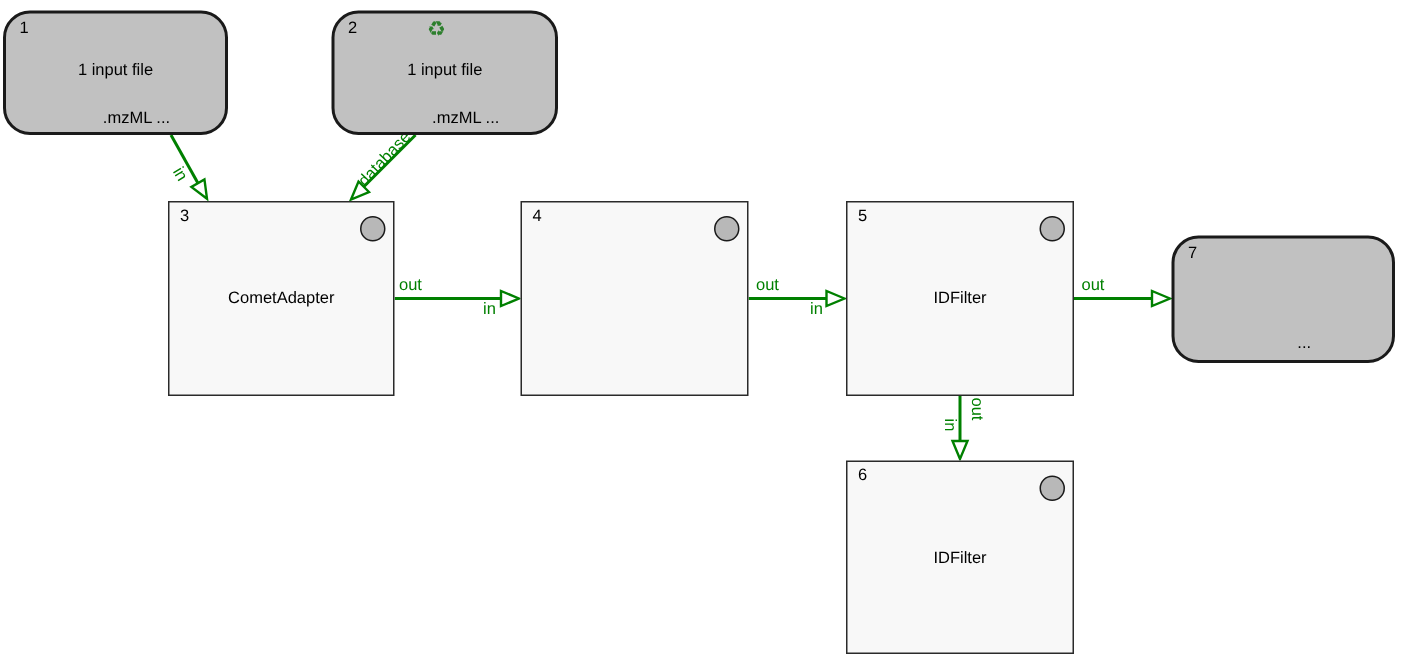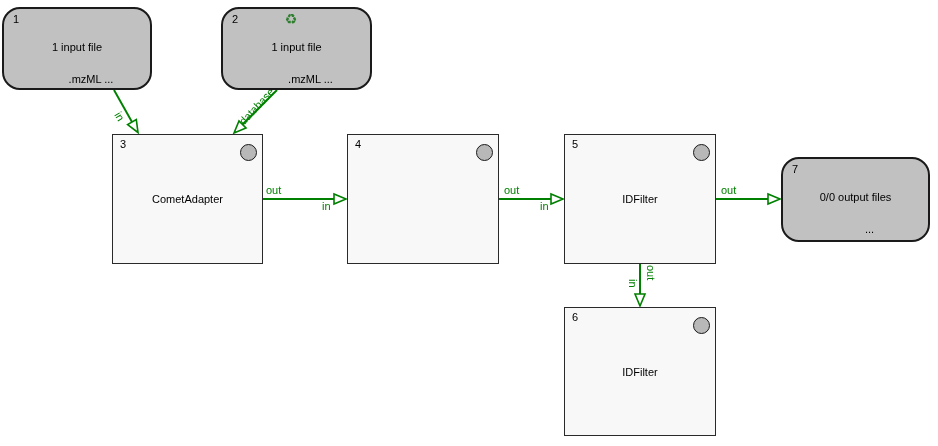--- a/index.html
+++ b/index.html
@@ -208,17 +208,16 @@
   </div>
 
   <div class="tool-node node-fileinfo">
     <span class="node-number">6</span>
     <div class="status-circle"></div>
     <span class="tool-label">IDFilter</span>
   </div>
 
   <div class="io-node node-output">
     <span class="node-number">7</span>
-    <span class="io-line1">0/0 output files</span>
     <span class="io-line2">...</span>
   </div>
 
 </div>
 
 </body></html>

